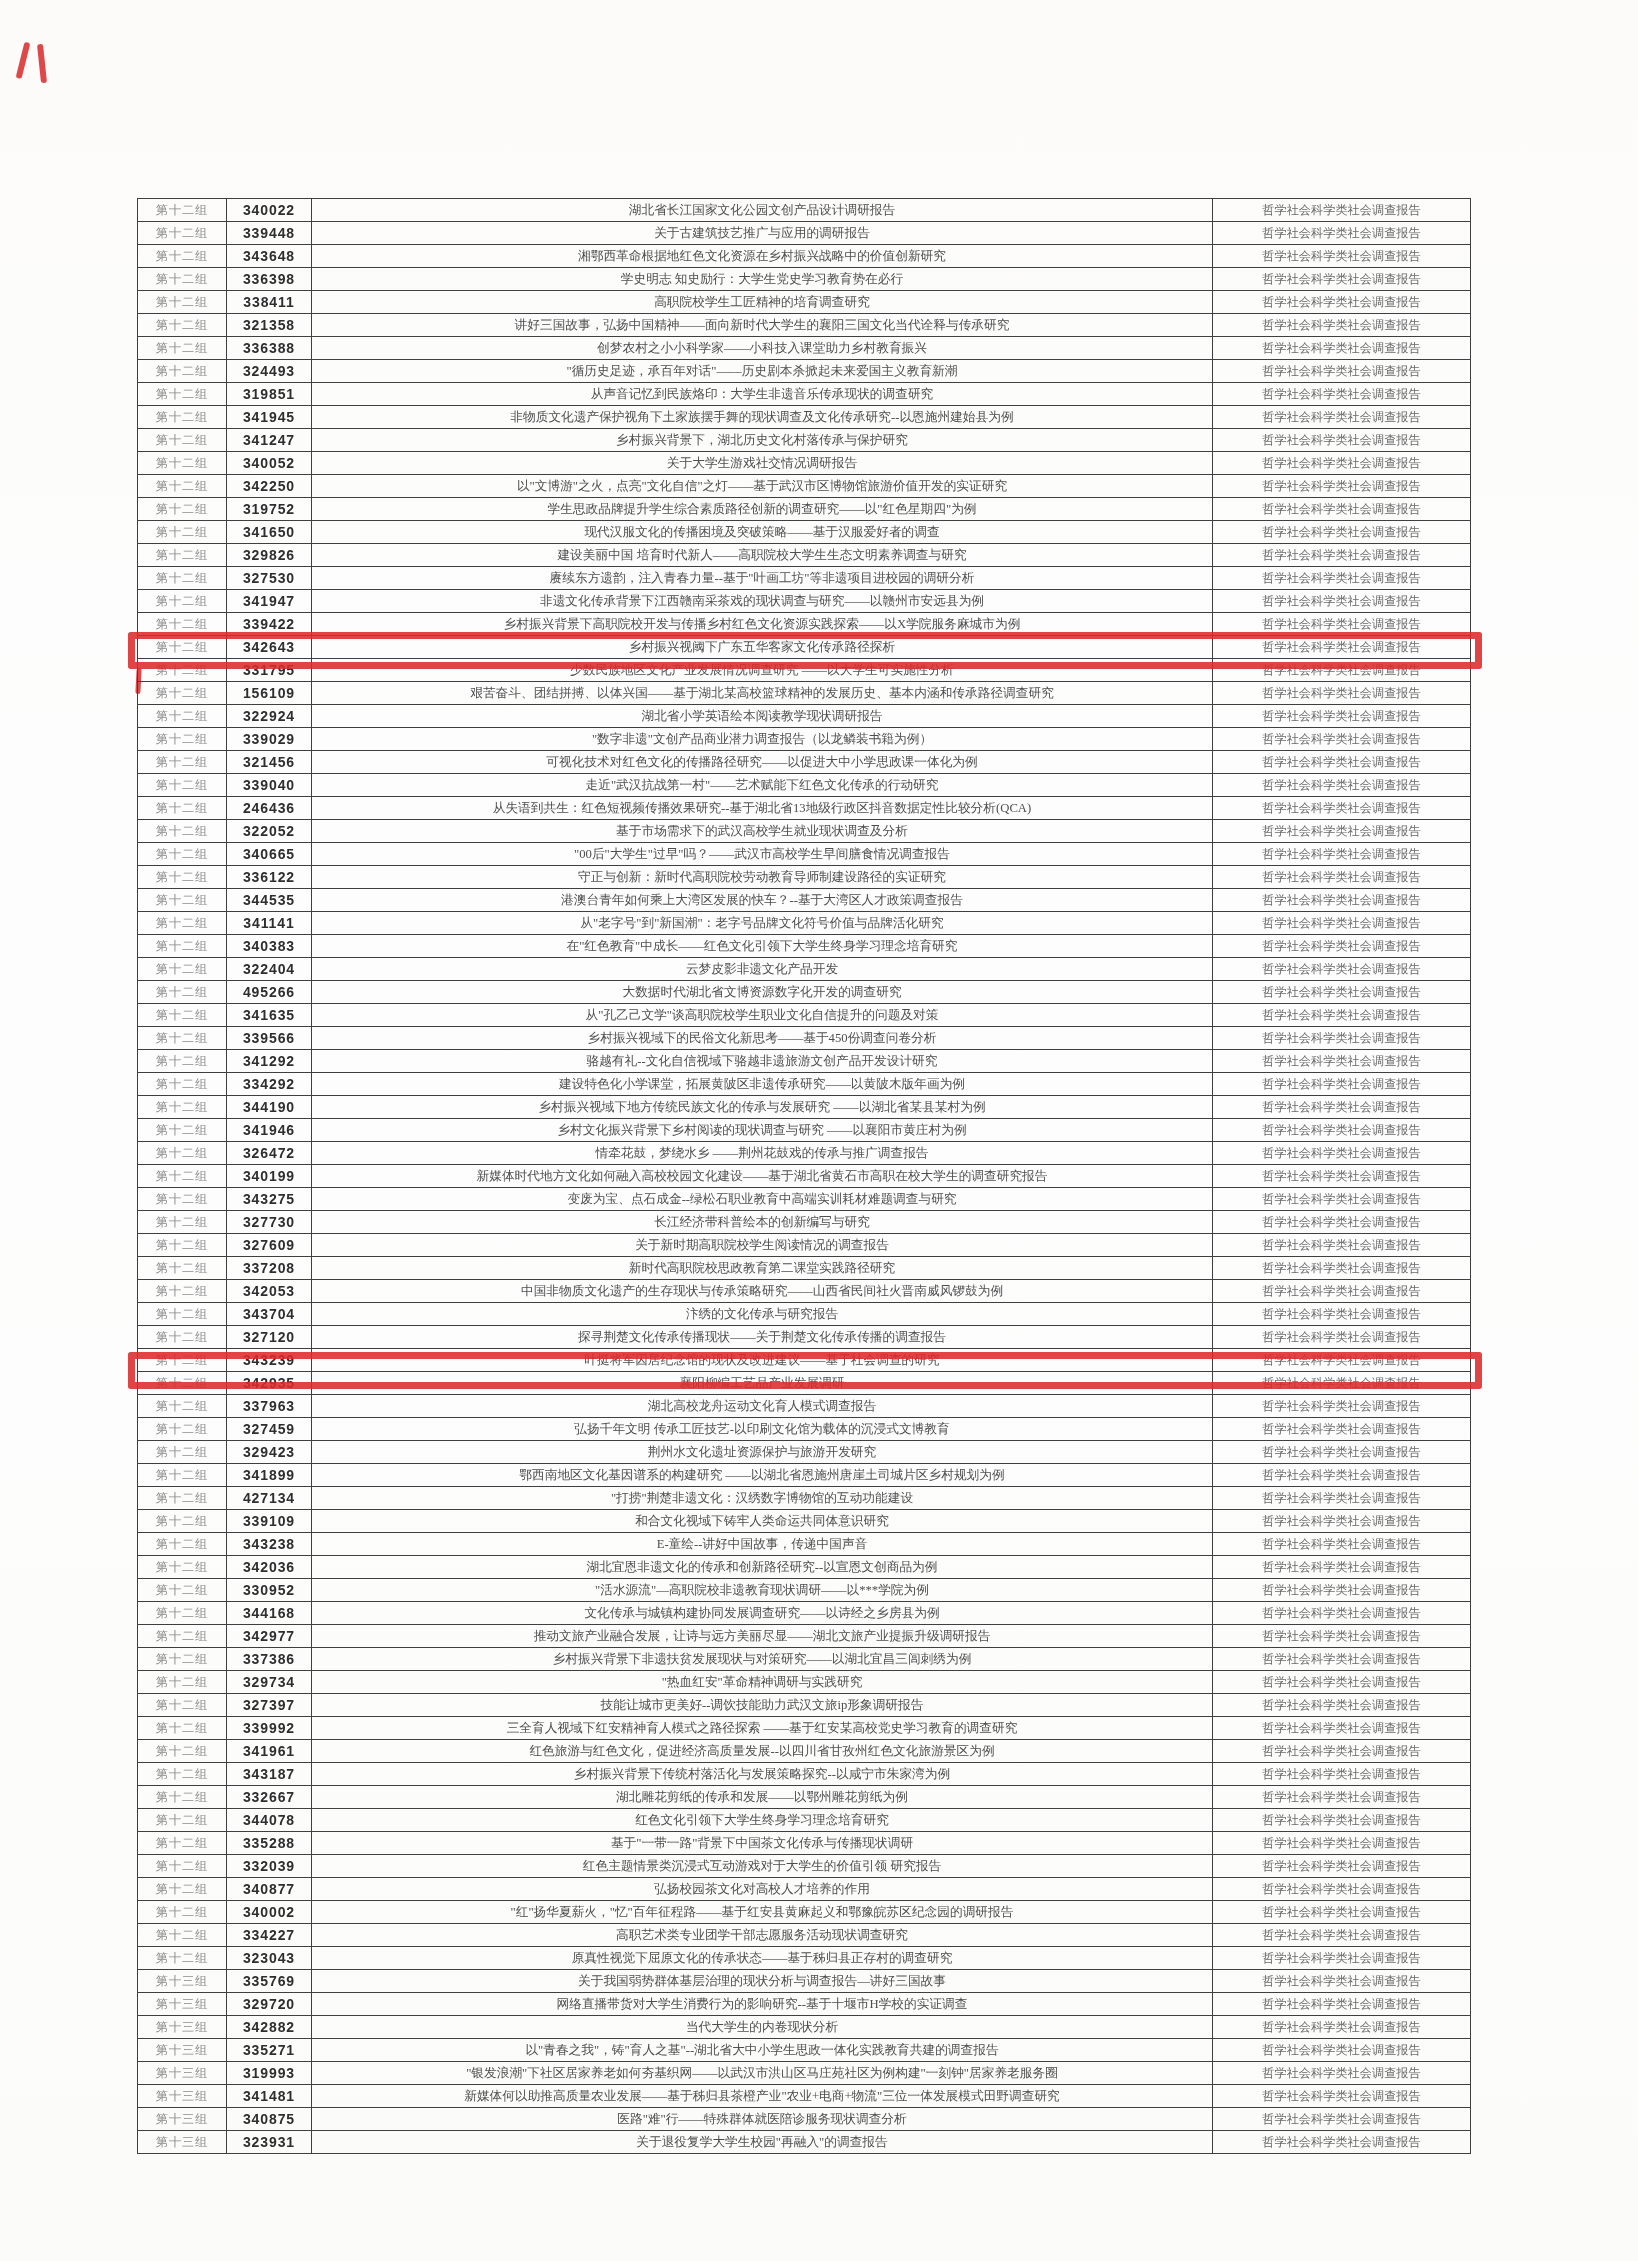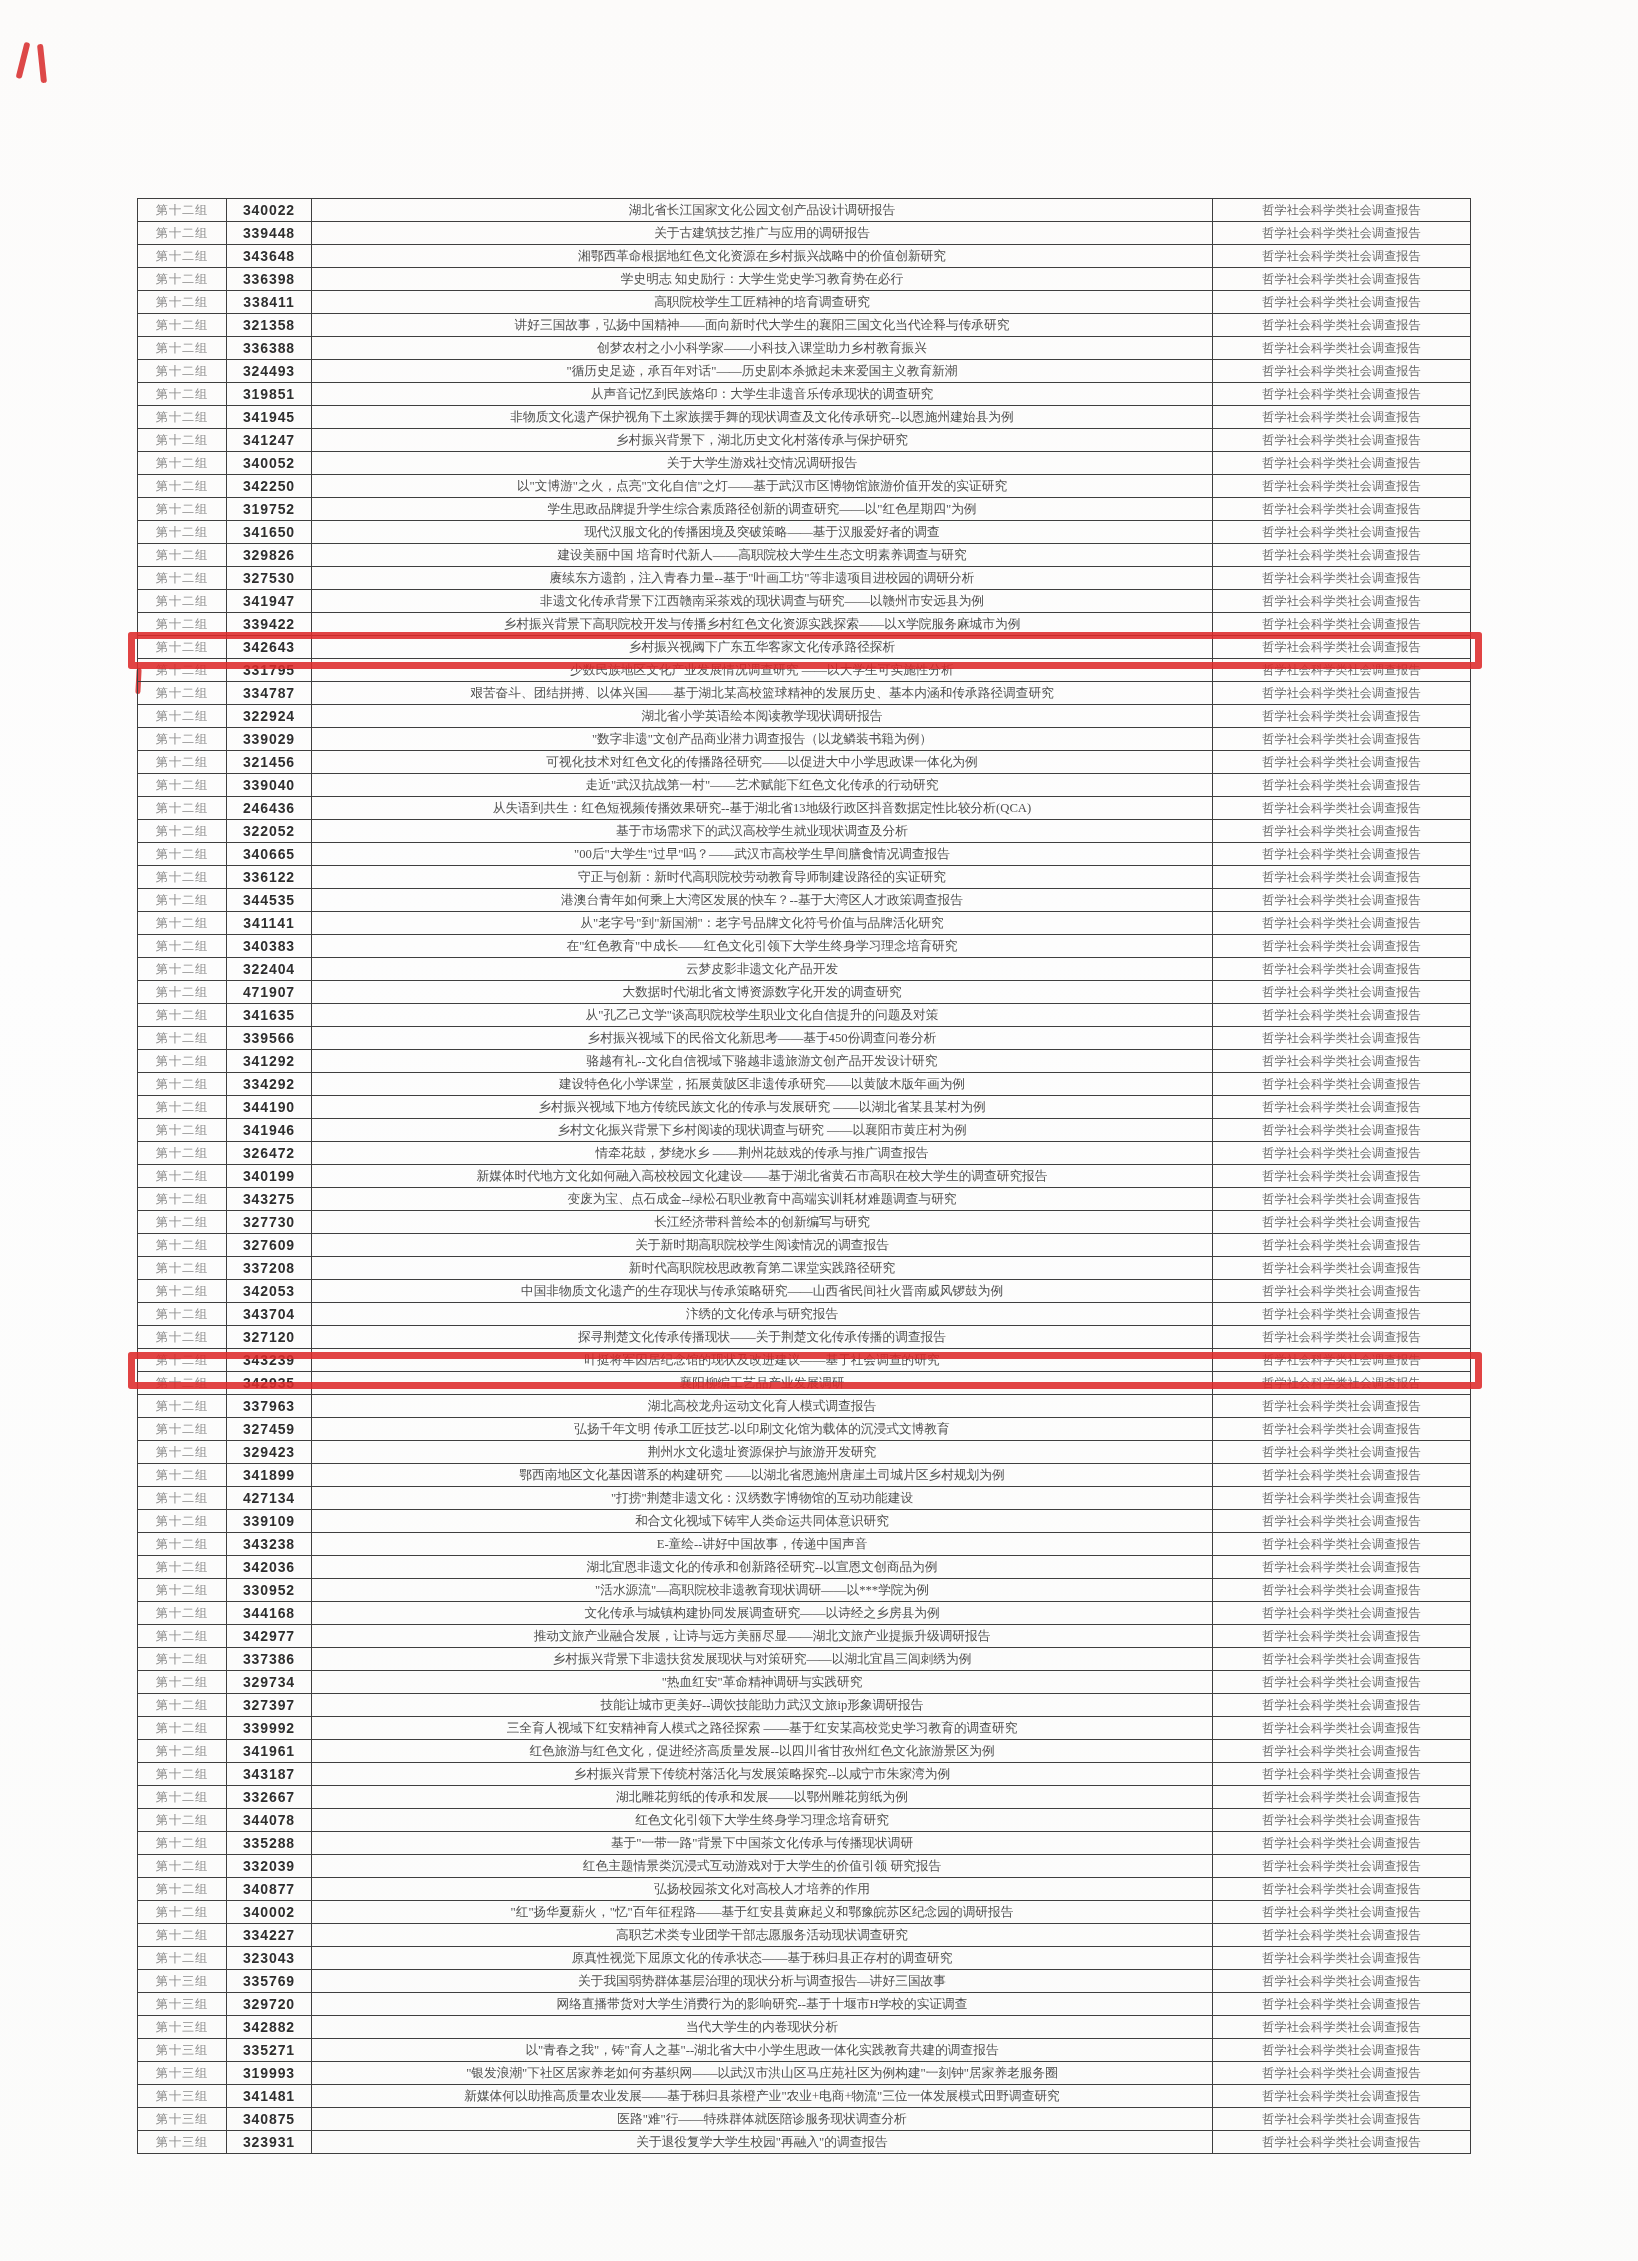--- a/index.html
+++ b/index.html
@@ -176,21 +176,21 @@
         <td class="c3">哲学社会科学类社会调查报告</td>
       </tr>
       <tr>
         <td class="c0">第十二组</td>
         <td class="c1">331795</td>
         <td class="c2">少数民族地区文化产业发展情况调查研究 ——以大学生可实施性分析</td>
         <td class="c3">哲学社会科学类社会调查报告</td>
       </tr>
       <tr>
         <td class="c0">第十二组</td>
-        <td class="c1">334787</td>
+        <td class="c1">156109</td>
         <td class="c2">艰苦奋斗、团结拼搏、以体兴国——基于湖北某高校篮球精神的发展历史、基本内涵和传承路径调查研究</td>
         <td class="c3">哲学社会科学类社会调查报告</td>
       </tr>
       <tr>
         <td class="c0">第十二组</td>
         <td class="c1">322924</td>
         <td class="c2">湖北省小学英语绘本阅读教学现状调研报告</td>
         <td class="c3">哲学社会科学类社会调查报告</td>
       </tr>
       <tr>
@@ -254,21 +254,21 @@
         <td class="c3">哲学社会科学类社会调查报告</td>
       </tr>
       <tr>
         <td class="c0">第十二组</td>
         <td class="c1">322404</td>
         <td class="c2">云梦皮影非遗文化产品开发</td>
         <td class="c3">哲学社会科学类社会调查报告</td>
       </tr>
       <tr>
         <td class="c0">第十二组</td>
-        <td class="c1">471907</td>
+        <td class="c1">495266</td>
         <td class="c2">大数据时代湖北省文博资源数字化开发的调查研究</td>
         <td class="c3">哲学社会科学类社会调查报告</td>
       </tr>
       <tr>
         <td class="c0">第十二组</td>
         <td class="c1">341635</td>
         <td class="c2">从"孔乙己文学"谈高职院校学生职业文化自信提升的问题及对策</td>
         <td class="c3">哲学社会科学类社会调查报告</td>
       </tr>
       <tr>

